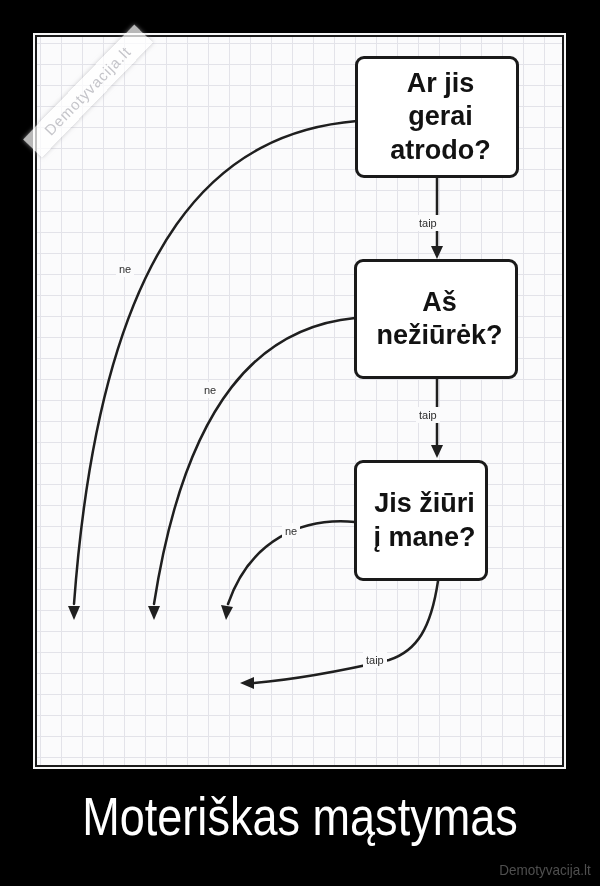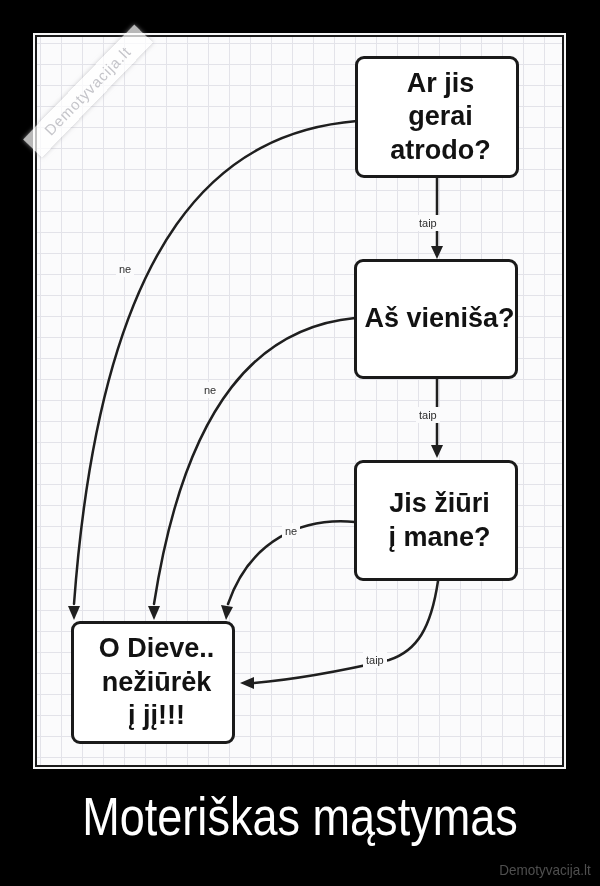--- a/index.html
+++ b/index.html
@@ -33,21 +33,21 @@
   .chart-svg{ position:absolute; left:0; top:0; width:600px; height:886px; z-index:3; }
   .qbox{
     position:absolute; z-index:4; box-sizing:border-box;
     background:#fff; border:3px solid #1a1a1a; border-radius:9px;
     display:flex; align-items:center; justify-content:center;
     font-weight:bold; font-size:27px; line-height:1.24; color:#121212;
     text-align:center; white-space:pre-line;padding-left:7px;
   }
   .box-q1{ left:355px; top:56px;  width:164px; height:122px; }
   .box-q2{ left:354px; top:259px; width:164px; height:120px; }
-  .box-q3{ left:354px; top:460px; width:164px; height:121px; }
+  .box-q3{ left:354px; top:460px; width:134px; height:121px; }
   .box-result{ left:71px; top:621px; width:164px; height:123px; }
   .lbl{
     position:absolute; z-index:5; background:#fbfbfc; color:#2e2e2e;
     font-size:11px; line-height:16px; padding:0 3px;
   }
   .lbl-yes1{ left:416px; top:215px; }
   .lbl-yes2{ left:416px; top:407px; }
   .lbl-yes3{ left:363px; top:652px; }
   .lbl-no1{ left:116px; top:261px; }
   .lbl-no2{ left:201px; top:382px; }
@@ -95,26 +95,23 @@
     <path class="edge" d="M355 522 C302 517 250 540 228 604"></path>
     <polygon class="head" points="221,605 233,607 226,620"></polygon>
 
     <path class="edge" d="M438 581 C431 628 417 651 389 660 C350 669 300 679 254 683"></path>
     <polygon class="head" points="254,677 254,689 240,683"></polygon>
   </svg>
 
   <div class="qbox box-q1">Ar jis
 gerai
 atrodo?</div>
-  <div class="qbox box-q2">Aš vieniša?</div>
+  <div class="qbox box-q2">Aš nežiūrėk?</div>
   <div class="qbox box-q3">Jis žiūri
 į mane?</div>
-  <div class="qbox box-result">O Dieve..
-nežiūrėk
-į jį!!!</div>
 
   <span class="lbl lbl-yes1">taip</span>
   <span class="lbl lbl-yes2">taip</span>
   <span class="lbl lbl-yes3">taip</span>
   <span class="lbl lbl-no1">ne</span>
   <span class="lbl lbl-no2">ne</span>
   <span class="lbl lbl-no3">ne</span>
 
   <div class="caption">Moteriškas mąstymas</div>
 

